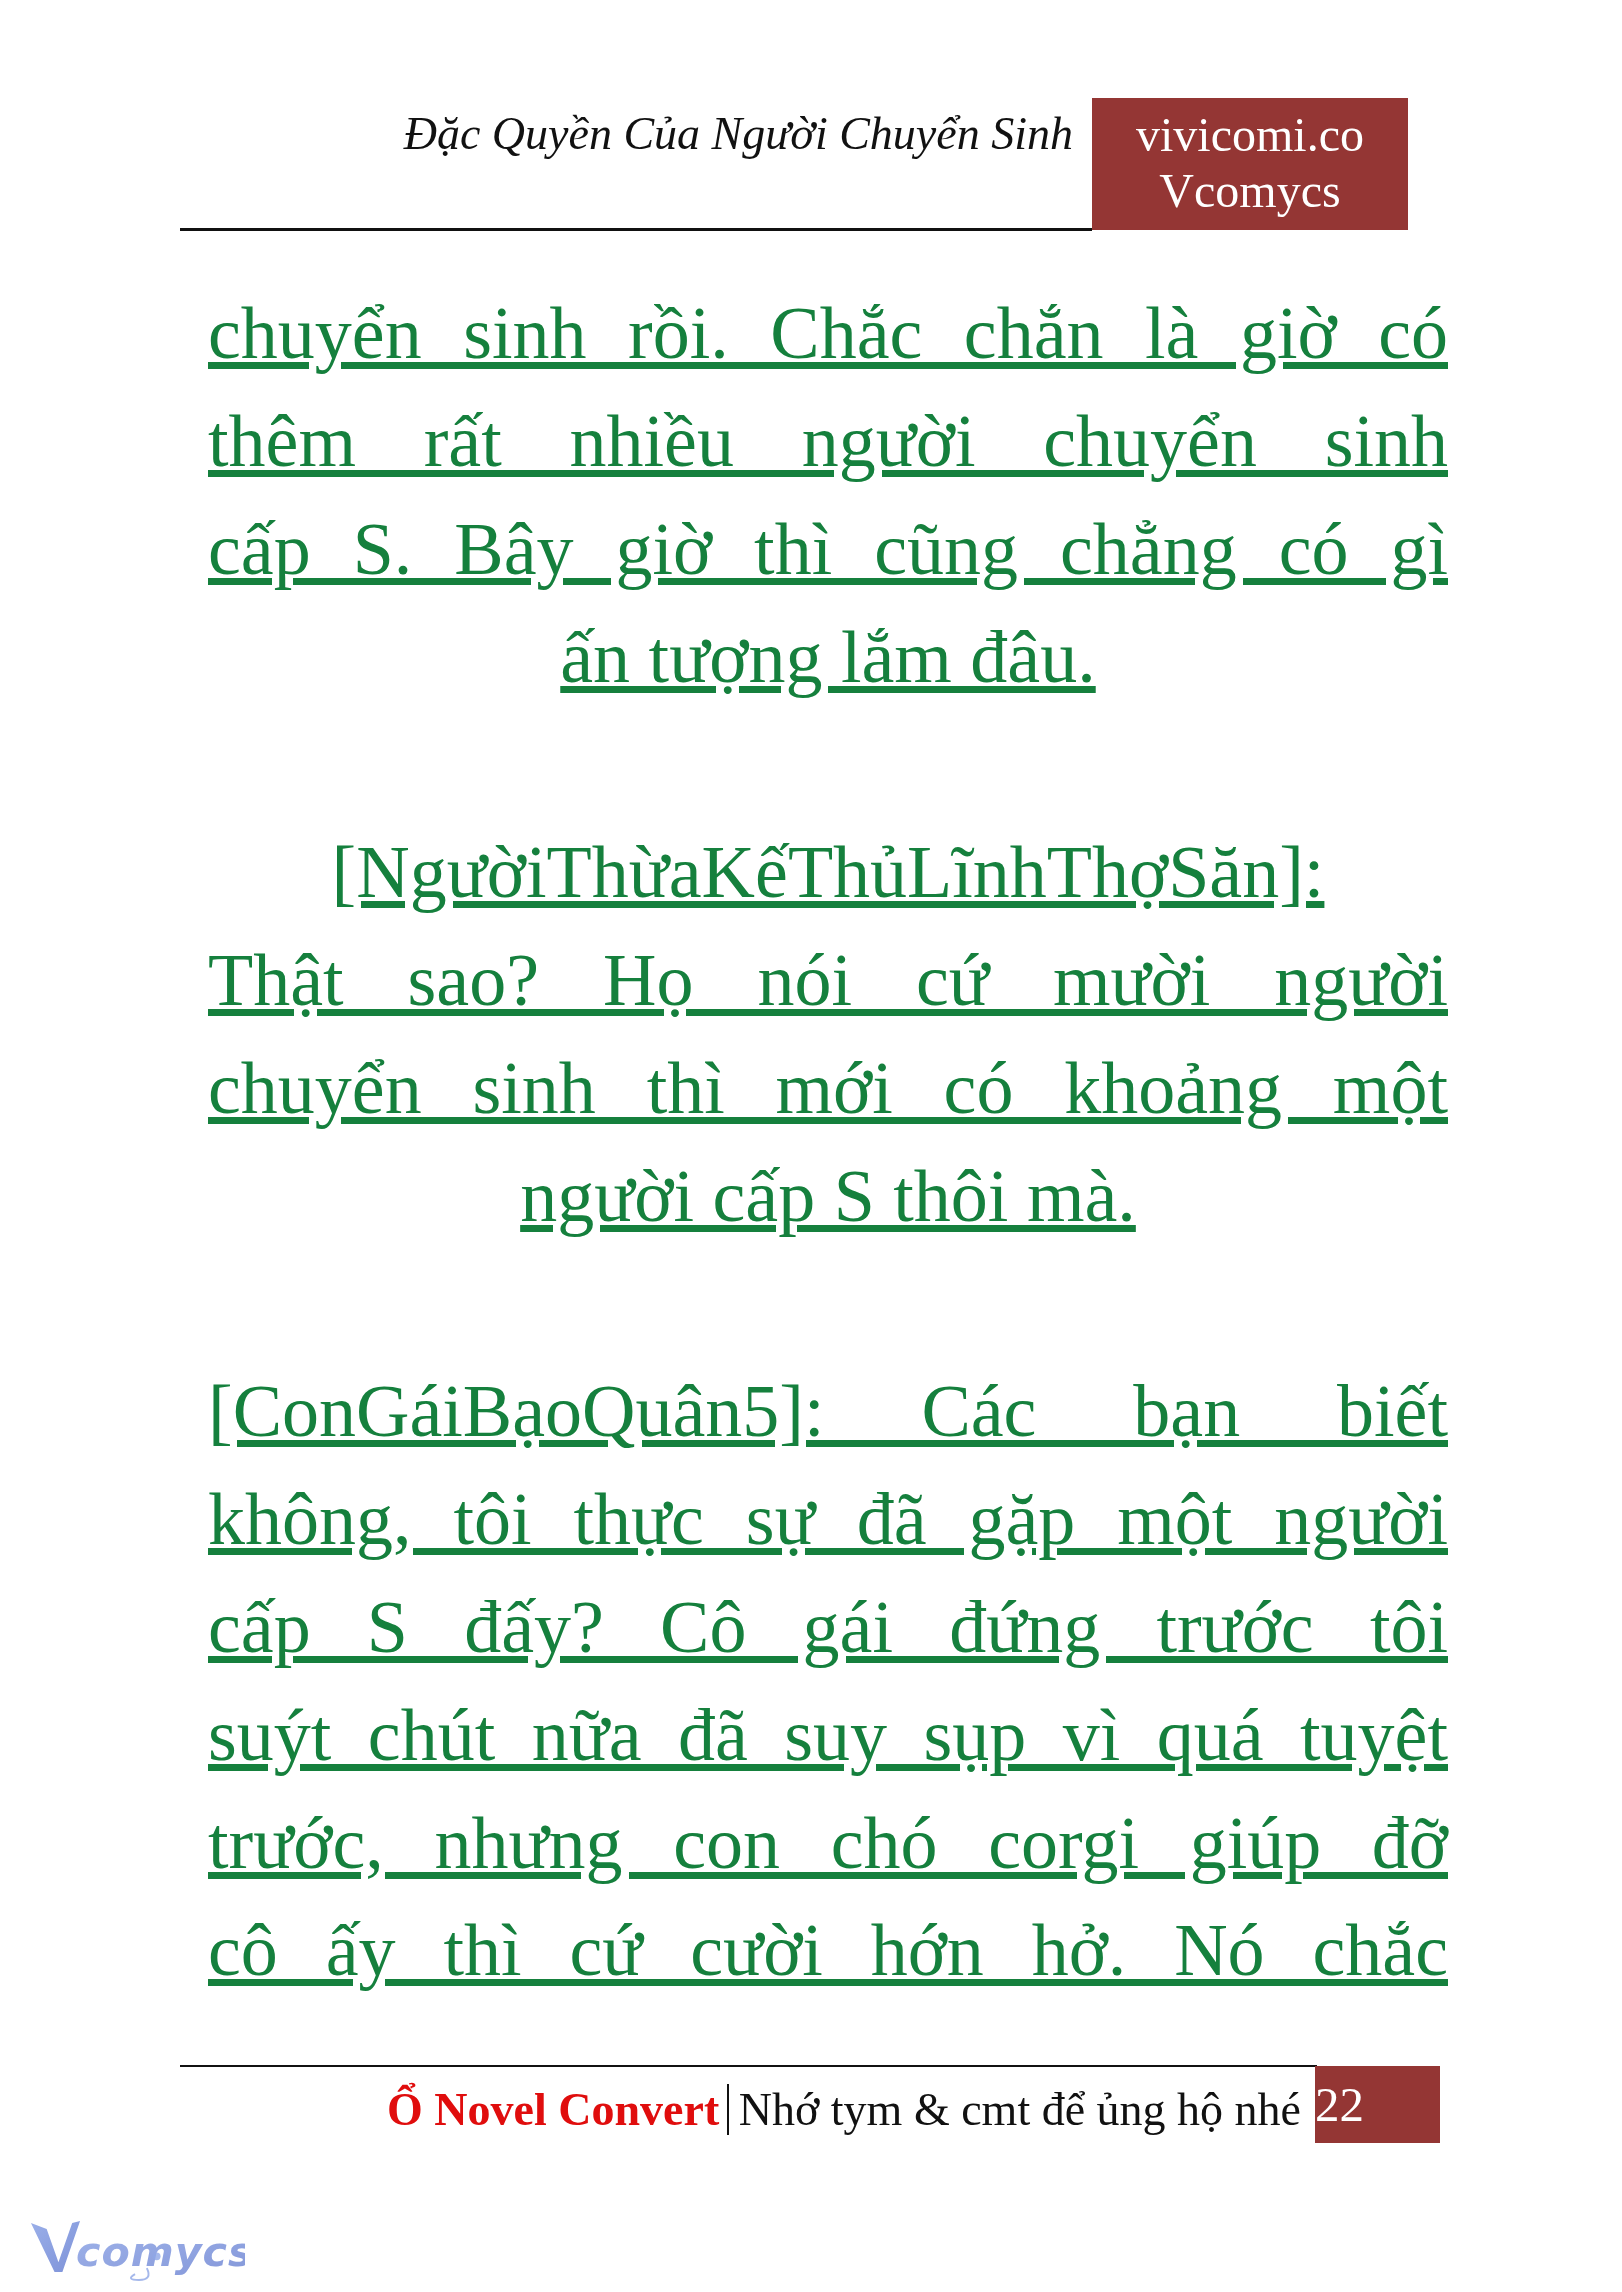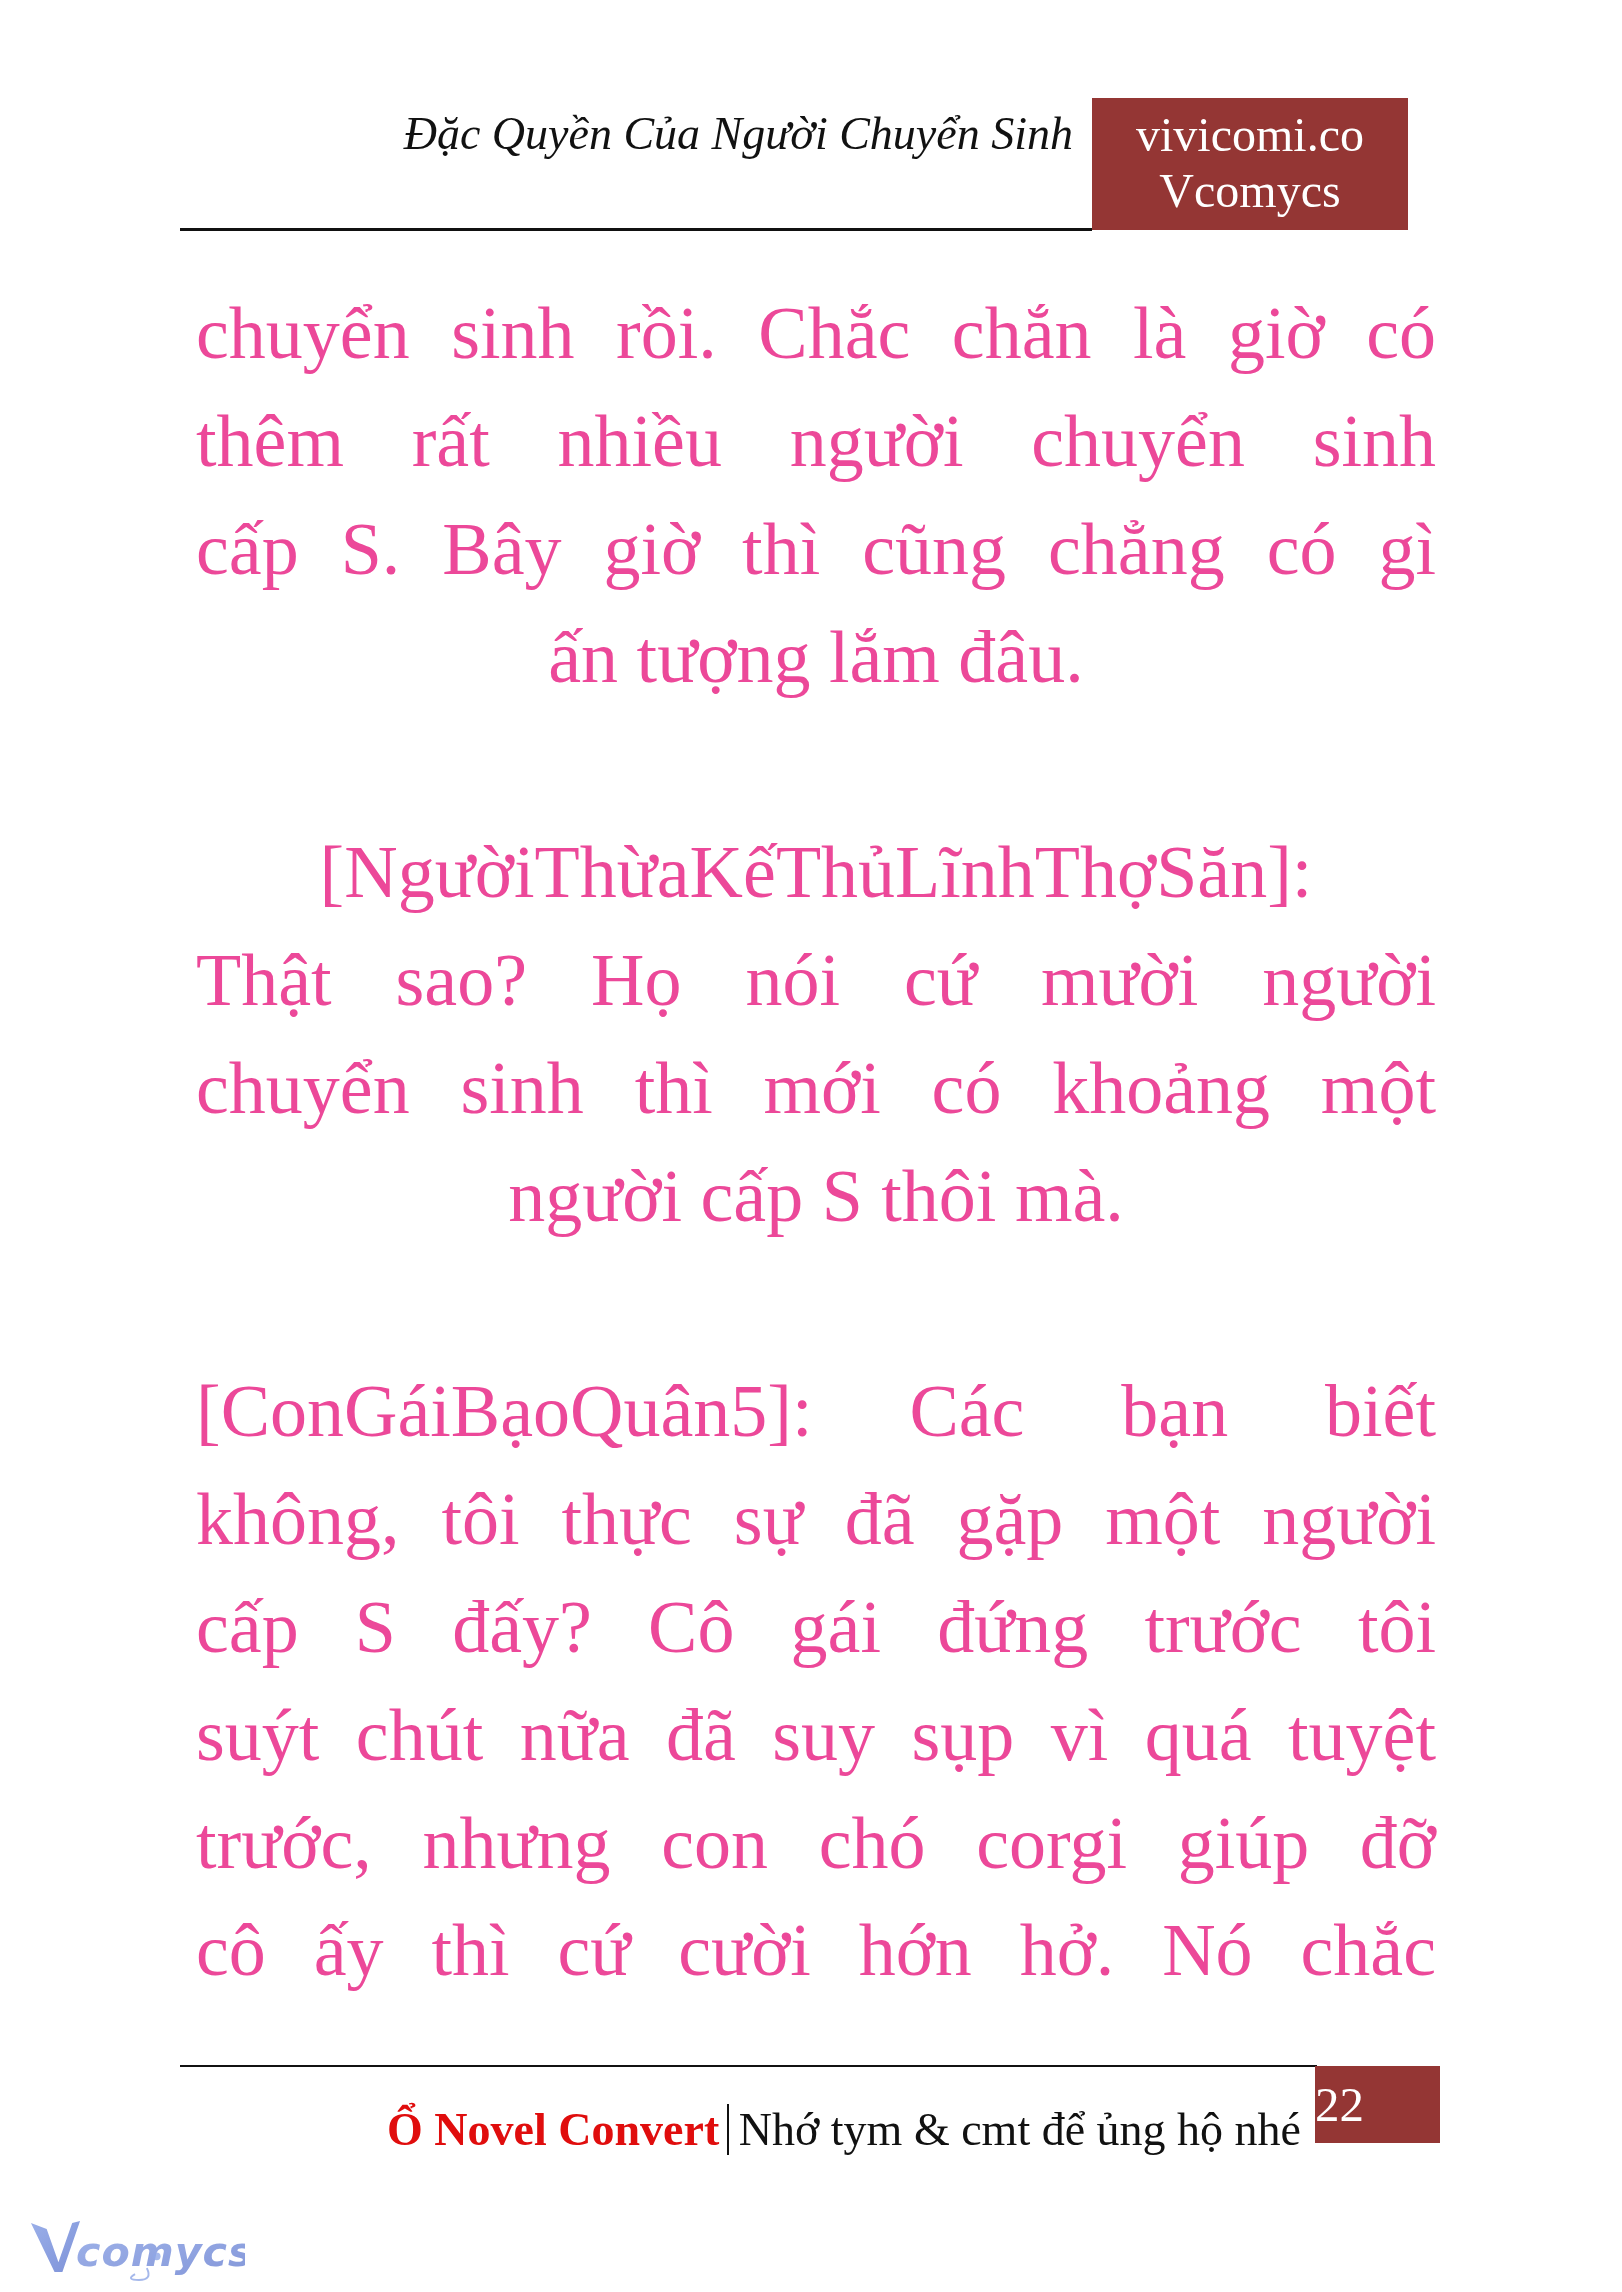--- a/index.html
+++ b/index.html
@@ -4,26 +4,26 @@
 <style>
   html, body { margin: 0; padding: 0; background: #ffffff; }
   body { width: 1622px; height: 2293px; position: relative; overflow: hidden; font-family: "Liberation Serif", "DejaVu Serif", serif; color: #1a1a1a; }
 
   .hdr-title { position: absolute; right: 549px; top: 106px; text-align: right; font-size: 46px; line-height: 56px; color: #111; white-space: nowrap; font-style: italic; }
   .hdr-rule { position: absolute; left: 180px; top: 228px; width: 912px; height: 2.9px; background: #111; }
   .hdr-box { position: absolute; left: 1092px; top: 98px; width: 316px; height: 132px; background: #943634; color: #ffffff; text-align: center; font-size: 48px; line-height: 56px; padding-top: 8.8px; box-sizing: border-box; }
   .hdr-box div { white-space: nowrap; }
 
   .content { position: absolute; left: 196px; top: 0; width: 1240px; }
-  .line { position: absolute; left: 0; width: 1240px; font-size: 74px; line-height: 88px; height: 88px; white-space: nowrap; color: #ec4899; }
+  .line { position: absolute; left: 12px; width: 1240px; font-size: 74px; line-height: 88px; height: 88px; white-space: nowrap; color: #15803d; text-decoration: underline; }
   .line.j { text-align: justify; text-align-last: justify; }
   .line.last { text-align: center; }
 
   .ftr-rule { position: absolute; left: 180px; top: 2065px; width: 1137px; height: 2px; background: #111; }
-  .ftr-text { position: absolute; right: 321px; top: 2082px; font-size: 46px; line-height: 55px; white-space: nowrap; color: #111; margin-top: 20px; }
+  .ftr-text { position: absolute; right: 321px; top: 2082px; font-size: 46px; line-height: 55px; white-space: nowrap; color: #111; }
   .ftr-brand { color: #e00d0d; font-weight: bold; }
   .ftr-sep { display: inline-block; width: 2px; height: 51px; background: #111; vertical-align: -9.8px; margin: 0 9.8px 0 7.8px; }
   .ftr-page { position: absolute; left: 1315px; top: 2066px; width: 125px; height: 77px; background: #943634; color: #ffffff; font-size: 49px; line-height: 77px; }
 
   .watermark { position: absolute; left: 29px; top: 2217px; width: 216px; height: 65px; }
 </style>
 </head>
 <body>
 
 <div class="hdr-title">

